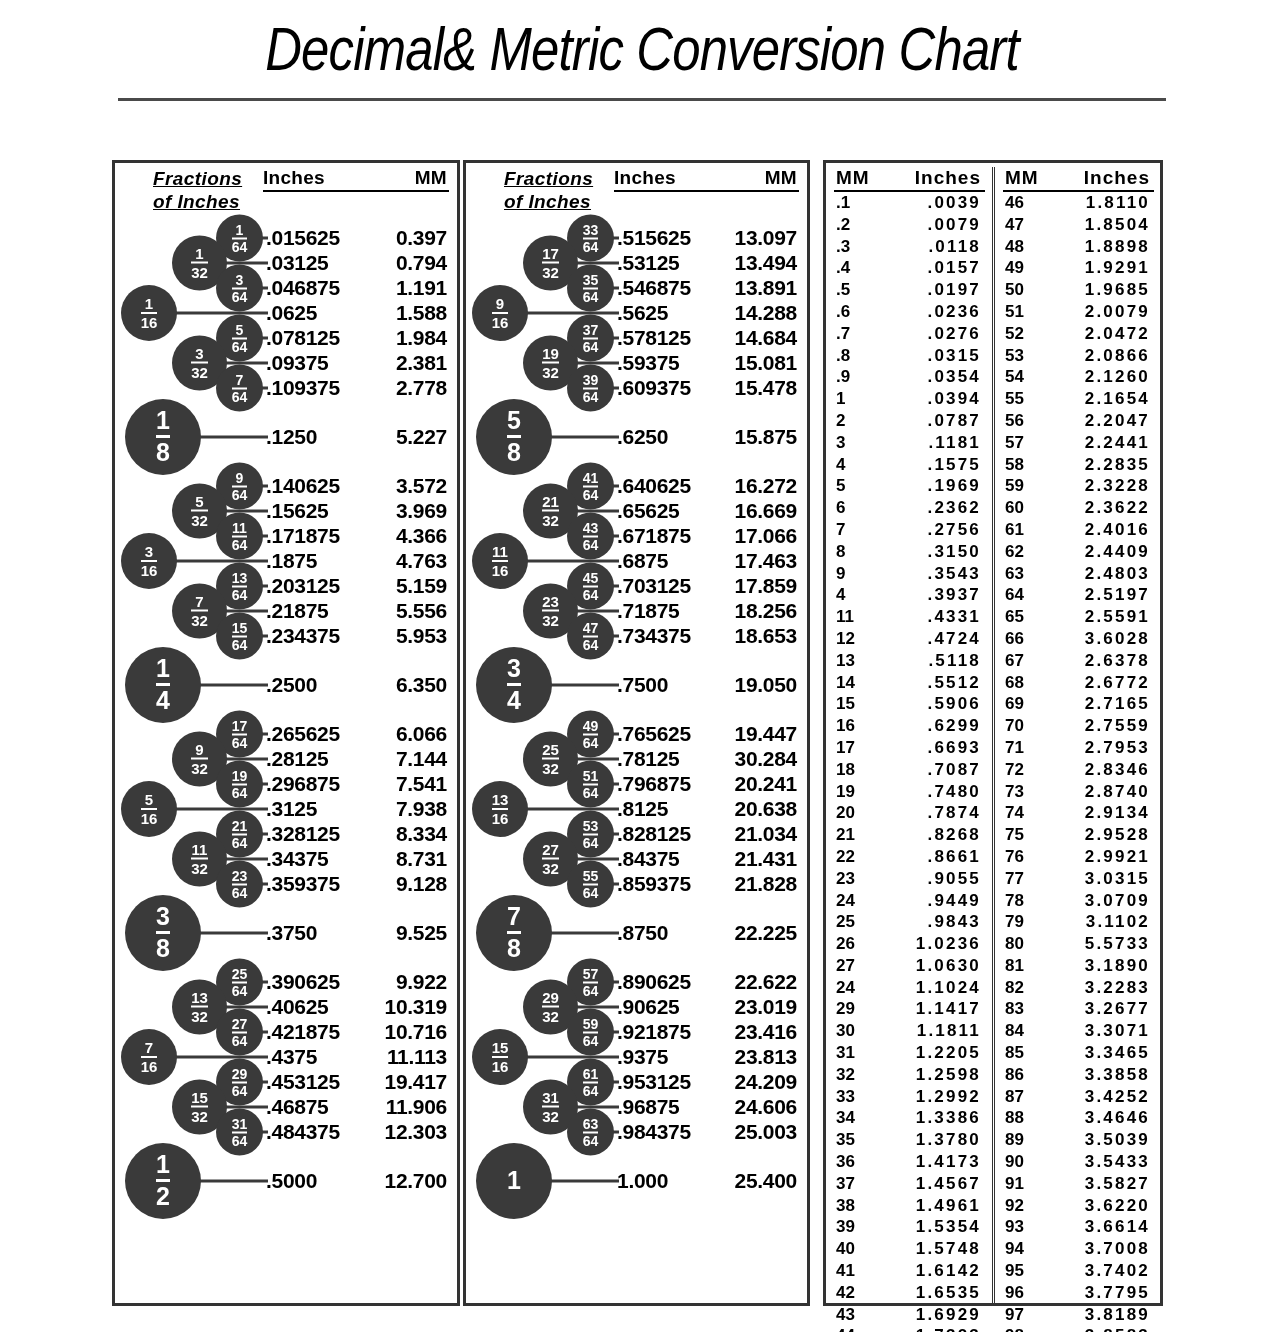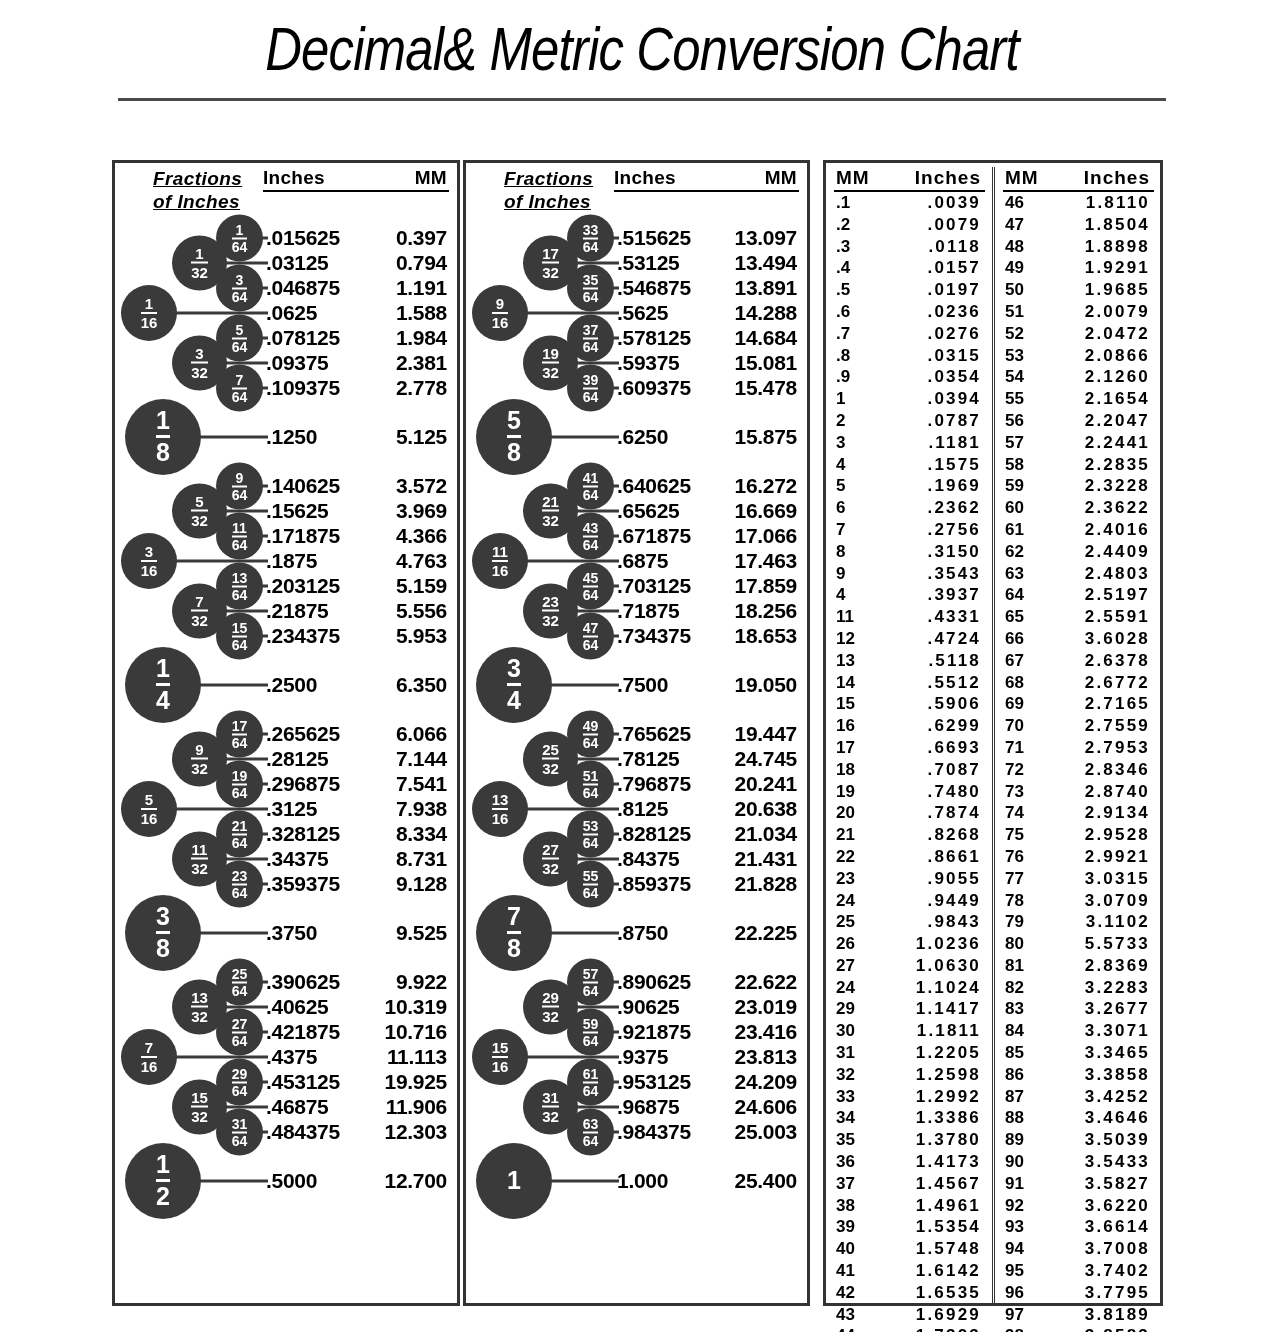--- a/index.html
+++ b/index.html
@@ -279,21 +279,21 @@
       </div>
       <div class="row gap-before">
         <div class="connector t8-line"></div>
         <div class="bub t8">
           <span class="fr">
             <span class="num">1</span>
             <span class="den">8</span>
           </span>
         </div>
         <div class="dec">.1250</div>
-        <div class="mm">5.125</div>
+        <div class="mm">5.227</div>
       </div>
       <div class="row gap-before">
         <div class="connector t64-line"></div>
         <div class="bub t64">
           <span class="fr">
             <span class="num">9</span>
             <span class="den">64</span>
           </span>
         </div>
         <div class="dec">.140625</div>
@@ -510,21 +510,21 @@
       </div>
       <div class="row">
         <div class="connector t64-line"></div>
         <div class="bub t64">
           <span class="fr">
             <span class="num">29</span>
             <span class="den">64</span>
           </span>
         </div>
         <div class="dec">.453125</div>
-        <div class="mm">19.925</div>
+        <div class="mm">19.417</div>
       </div>
       <div class="row">
         <div class="connector t32-line"></div>
         <div class="bub t32">
           <span class="fr">
             <span class="num">15</span>
             <span class="den">32</span>
           </span>
         </div>
         <div class="dec">.46875</div>
@@ -755,21 +755,21 @@
       </div>
       <div class="row">
         <div class="connector t32-line"></div>
         <div class="bub t32">
           <span class="fr">
             <span class="num">25</span>
             <span class="den">32</span>
           </span>
         </div>
         <div class="dec">.78125</div>
-        <div class="mm">24.745</div>
+        <div class="mm">30.284</div>
       </div>
       <div class="row">
         <div class="connector t64-line"></div>
         <div class="bub t64">
           <span class="fr">
             <span class="num">51</span>
             <span class="den">64</span>
           </span>
         </div>
         <div class="dec">.796875</div>
@@ -1281,21 +1281,21 @@
           <div class="mm-row">
             <span class="k">79</span>
             <span class="v">3.1102</span>
           </div>
           <div class="mm-row">
             <span class="k">80</span>
             <span class="v">5.5733</span>
           </div>
           <div class="mm-row">
             <span class="k">81</span>
-            <span class="v">2.8369</span>
+            <span class="v">3.1890</span>
           </div>
           <div class="mm-row">
             <span class="k">82</span>
             <span class="v">3.2283</span>
           </div>
           <div class="mm-row">
             <span class="k">83</span>
             <span class="v">3.2677</span>
           </div>
           <div class="mm-row">

